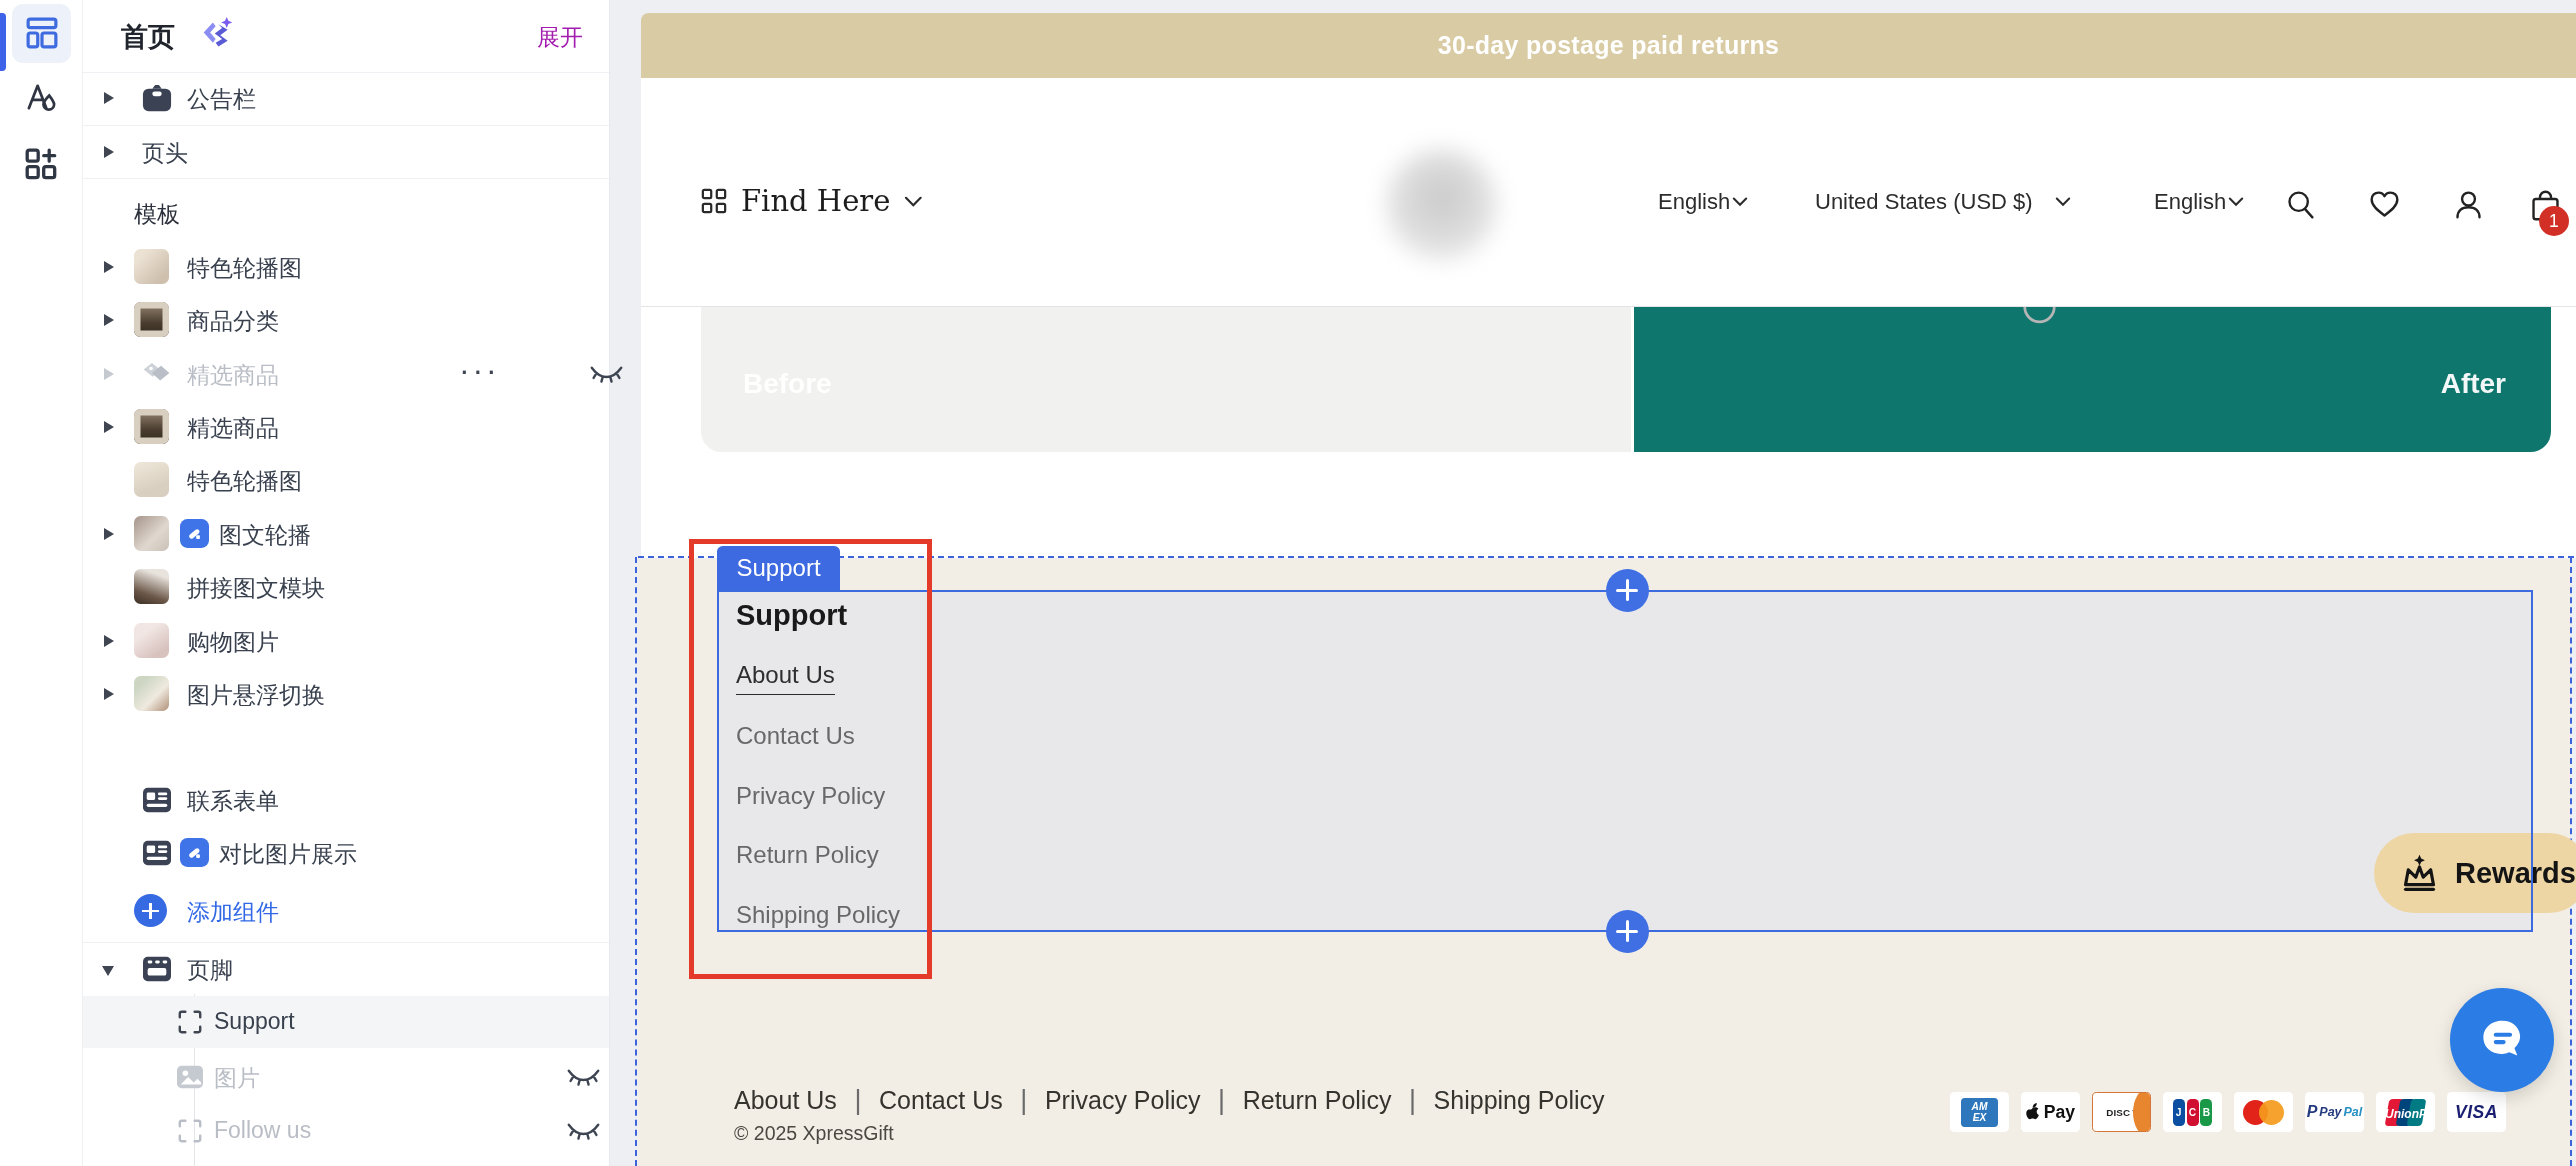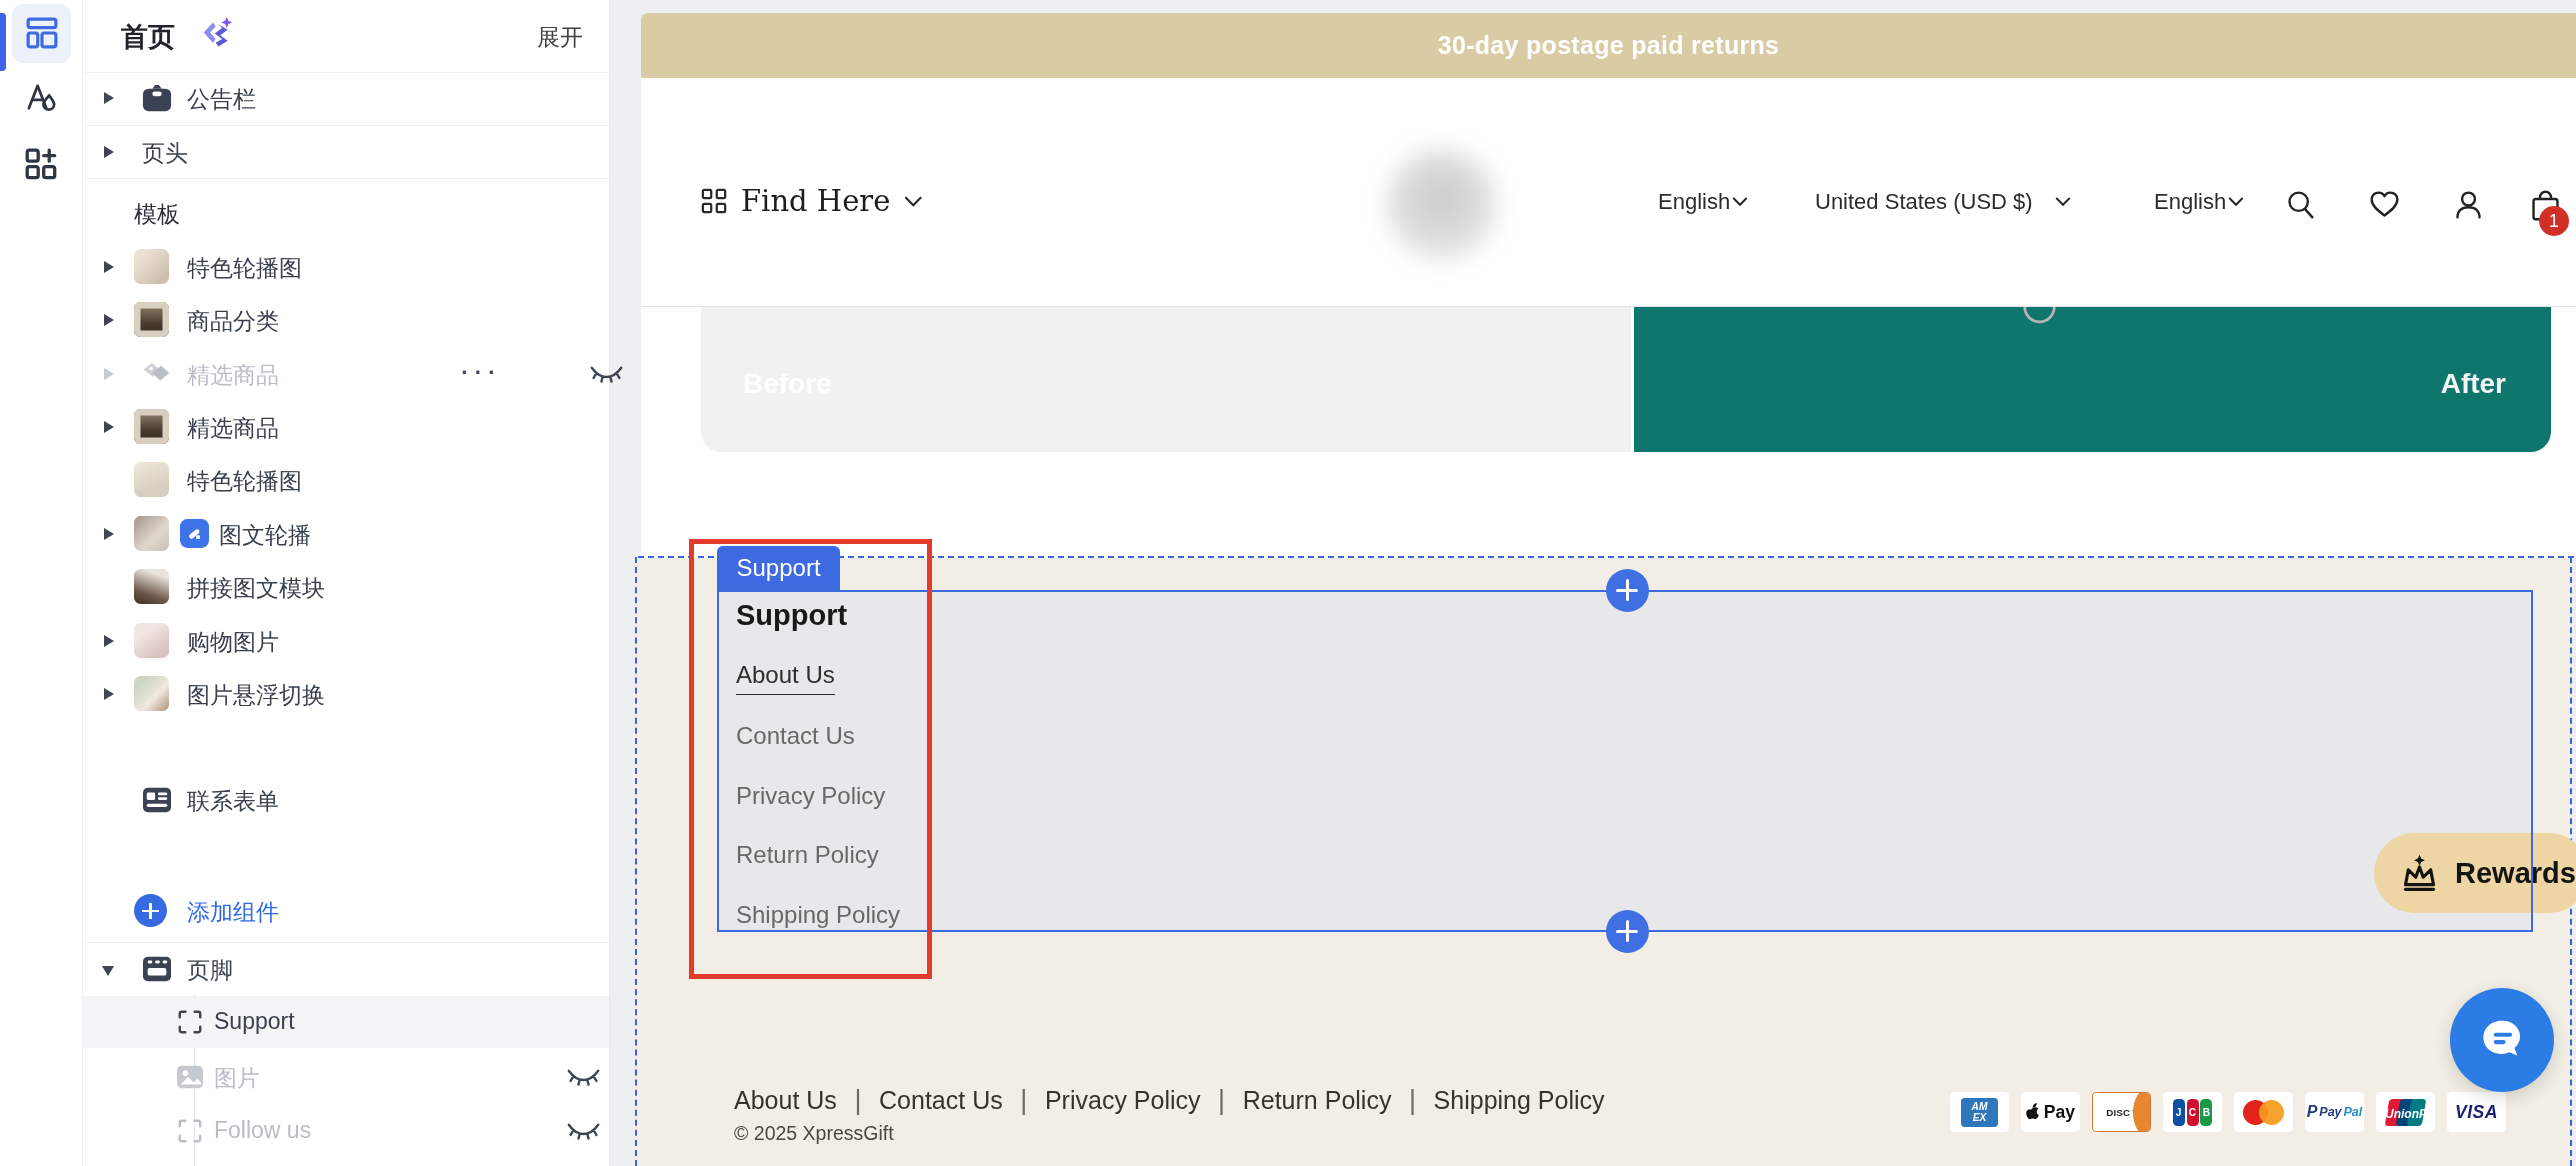--- a/index.html
+++ b/index.html
@@ -10,21 +10,21 @@
   .rail{position:absolute;left:0;top:0;width:82px;height:1166px;background:#ffffff;border-right:0.9px solid #eef0f2;z-index:20;}
   .rail-active-bar{position:absolute;left:0;top:13px;width:5.6px;height:58px;background:#3e63e8;border-radius:0 3.7px 3.7px 0;}
   .rail-tile{position:absolute;left:12px;top:3.7px;width:59px;height:59px;background:#edf1fa;border-radius:11px;display:flex;align-items:center;justify-content:center;}
   .rail-icon{position:absolute;left:24px;width:35px;height:35px;display:flex;align-items:center;justify-content:center;}
 
   
   .sidebar{position:absolute;left:83px;top:0;width:526px;height:1166px;background:#ffffff;border-right:0.9px solid #e7e9ee;z-index:19;}
   .sb-header{position:absolute;left:0;top:0;width:100%;height:72px;border-bottom:0.9px solid #f0f1f4;}
   .sb-title{position:absolute;left:38px;top:18.6px;font-size:27px;font-weight:700;color:#20242c;}
   .sb-logo{position:absolute;left:117px;top:15px;}
-  .sb-expand{position:absolute;right:26px;top:22px;font-size:23px;color:#404040;cursor:pointer;}
+  .sb-expand{position:absolute;right:26px;top:22px;font-size:23px;color:#a21caf;cursor:pointer;}
   .sb-div{position:absolute;left:0;width:100%;height:0.9px;background:#f0f1f4;}
   .srow{position:absolute;left:0;width:526px;height:52px;}
   .srow.sel{background:#f4f5f7;}
   .arr{position:absolute;left:21.4px;top:20.4px;width:0;height:0;border-left:10.2px solid #3f4551;border-top:6.5px solid transparent;border-bottom:6.5px solid transparent;}
   .arr-down{position:absolute;left:18.6px;top:23px;width:0;height:0;border-top:10.2px solid #3f4551;border-left:6.5px solid transparent;border-right:6.5px solid transparent;}
   .sicon{position:absolute;left:56px;top:8.4px;width:35px;height:35px;display:flex;align-items:center;justify-content:center;}
   .thumb{position:absolute;left:51px;top:8.4px;width:35px;height:35px;border-radius:6.5px;}
   .t-beige{background:linear-gradient(135deg,#ece2d4 20%,#cfc0ae 80%);}
   .t-dark{background:linear-gradient(180deg,#8c7c6a 10%,#4a3d2f 60%,#2f271d);box-shadow:inset 0 0 0 6.5px #d9cfc0;}
   .t-soft{background:linear-gradient(160deg,#efe8da,#d9cfc0 70%);}
@@ -263,20 +263,38 @@
             <rect x="2" y="2" width="30" height="26" rx="5" fill="#3a4254"></rect>
             <rect x="6" y="7" width="9" height="8" rx="1.5" fill="#fff"></rect>
             <rect x="18" y="7" width="10" height="3" rx="1.5" fill="#fff"></rect>
             <rect x="18" y="12" width="10" height="3" rx="1.5" fill="#fff"></rect>
             <rect x="6" y="19" width="22" height="3.5" rx="1.75" fill="#fff"></rect>
           </svg>
       </span>
       <span class="slabel">联系表单</span>
     </div>
 
+    <div class="srow" style="top:827px">
+      <span class="sicon">
+        <svg width="32" height="28" viewBox="0 0 34 30">
+            <rect x="2" y="2" width="30" height="26" rx="5" fill="#3a4254"></rect>
+            <rect x="6" y="7" width="9" height="8" rx="1.5" fill="#fff"></rect>
+            <rect x="18" y="7" width="10" height="3" rx="1.5" fill="#fff"></rect>
+            <rect x="18" y="12" width="10" height="3" rx="1.5" fill="#fff"></rect>
+            <rect x="6" y="19" width="22" height="3.5" rx="1.75" fill="#fff"></rect>
+          </svg>
+      </span>
+      <span class="badge-ai">
+        <svg width="16.7" height="16.7" viewBox="0 0 18 18">
+            <rect x="2" y="7" width="13" height="5" rx="2.5" transform="rotate(-40 9 9)" fill="#fff"></rect>
+            <rect x="11" y="11" width="4" height="4" rx="1" fill="#fff"></rect>
+          </svg>
+      </span>
+      <span class="slabel">对比图片展示</span>
+    </div>
 
     <div class="srow" style="top:885px">
       <span class="add-comp-circle"></span>
       <span class="add-label">添加组件</span>
     </div>
 
     <div class="sb-div" style="top:942px"></div>
 
     <div class="srow" style="top:943px">
       <span class="arr-down"></span>

